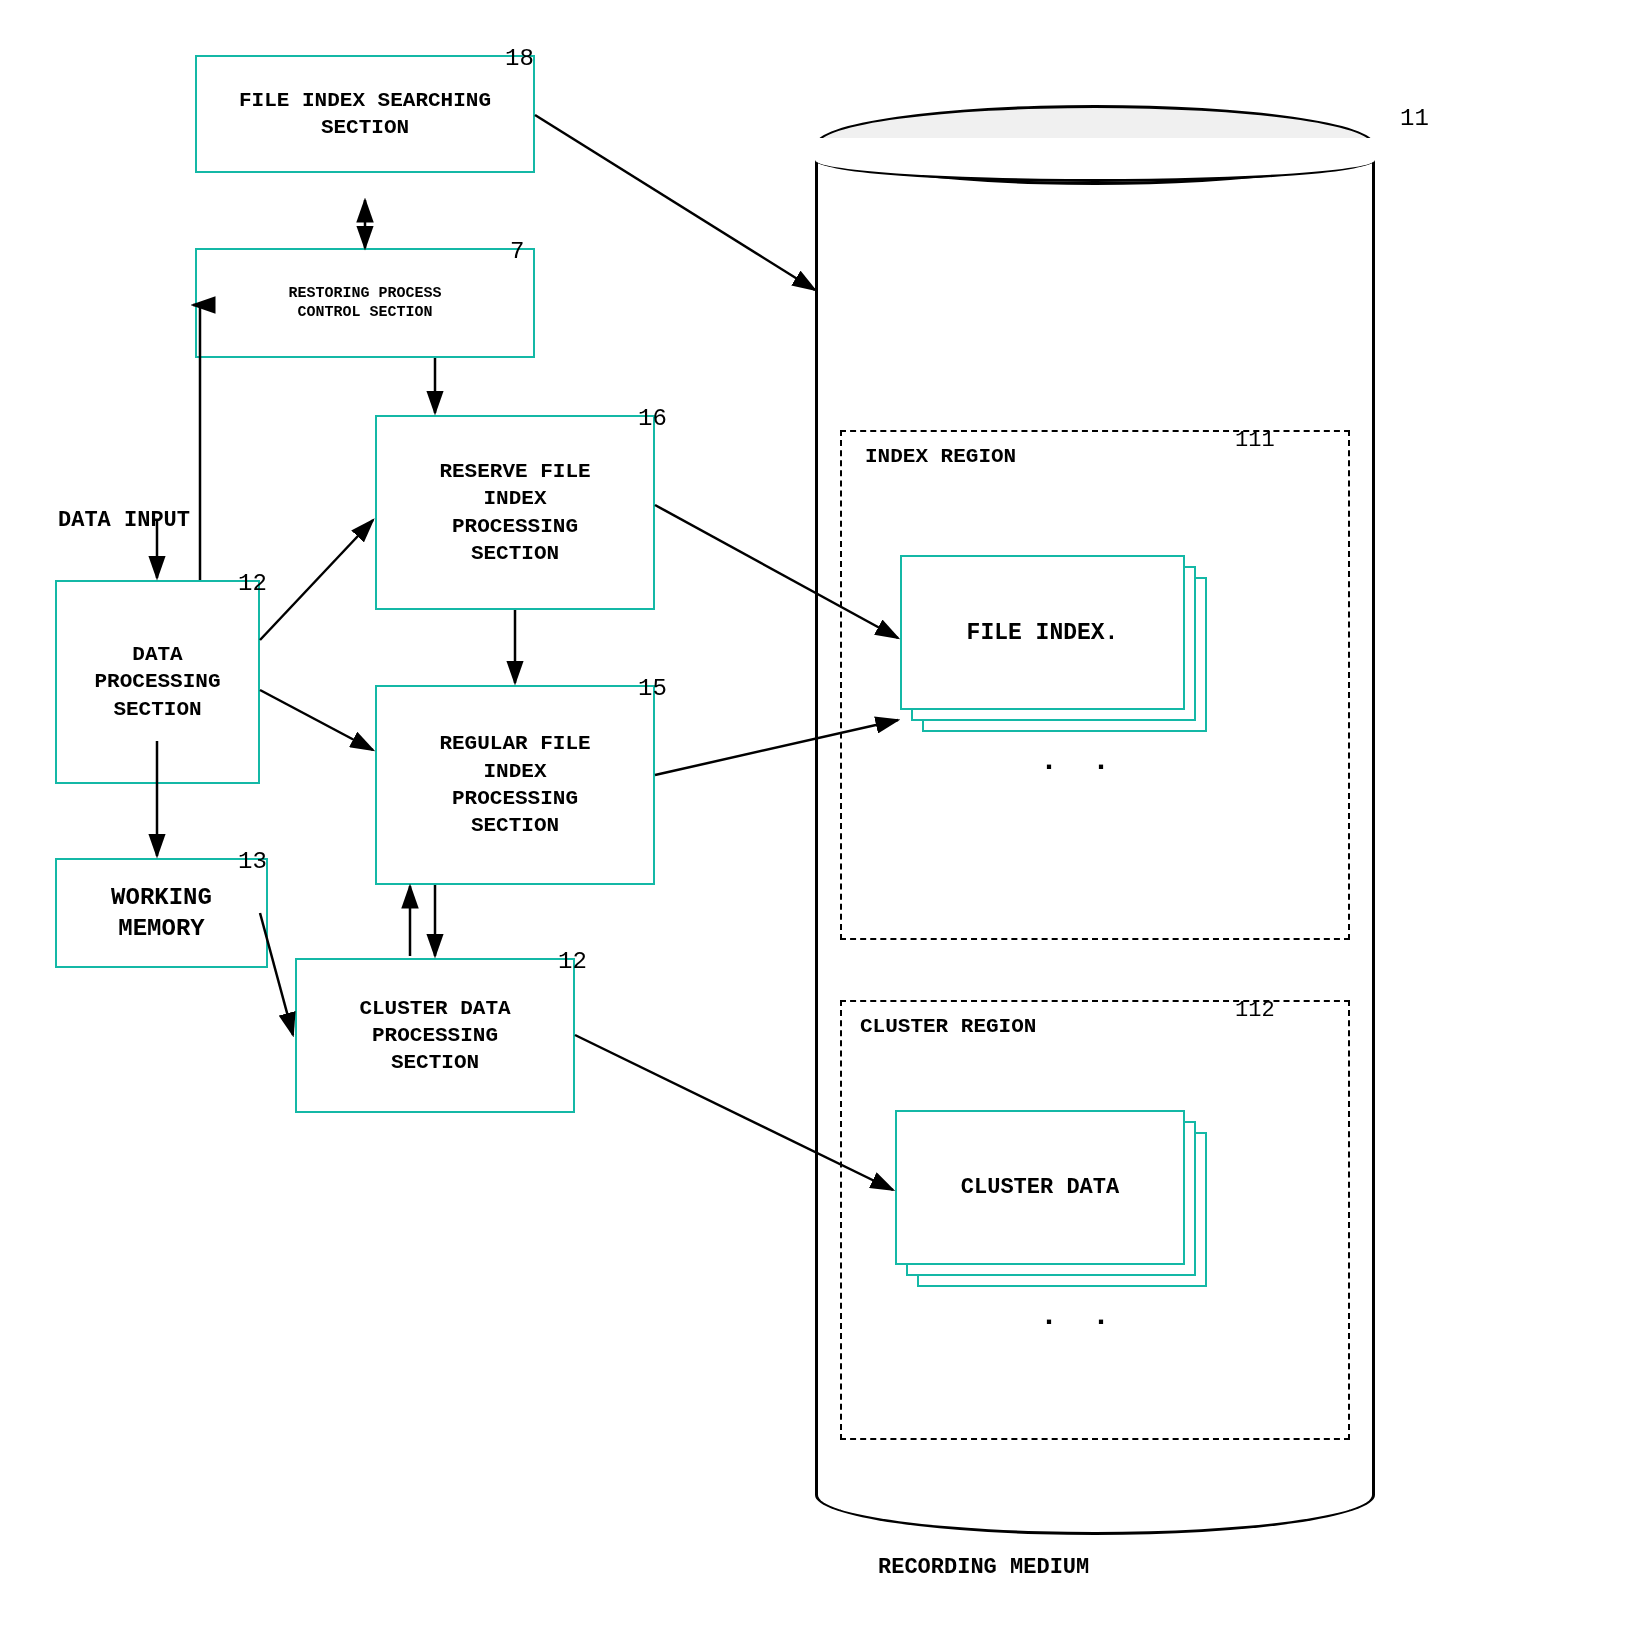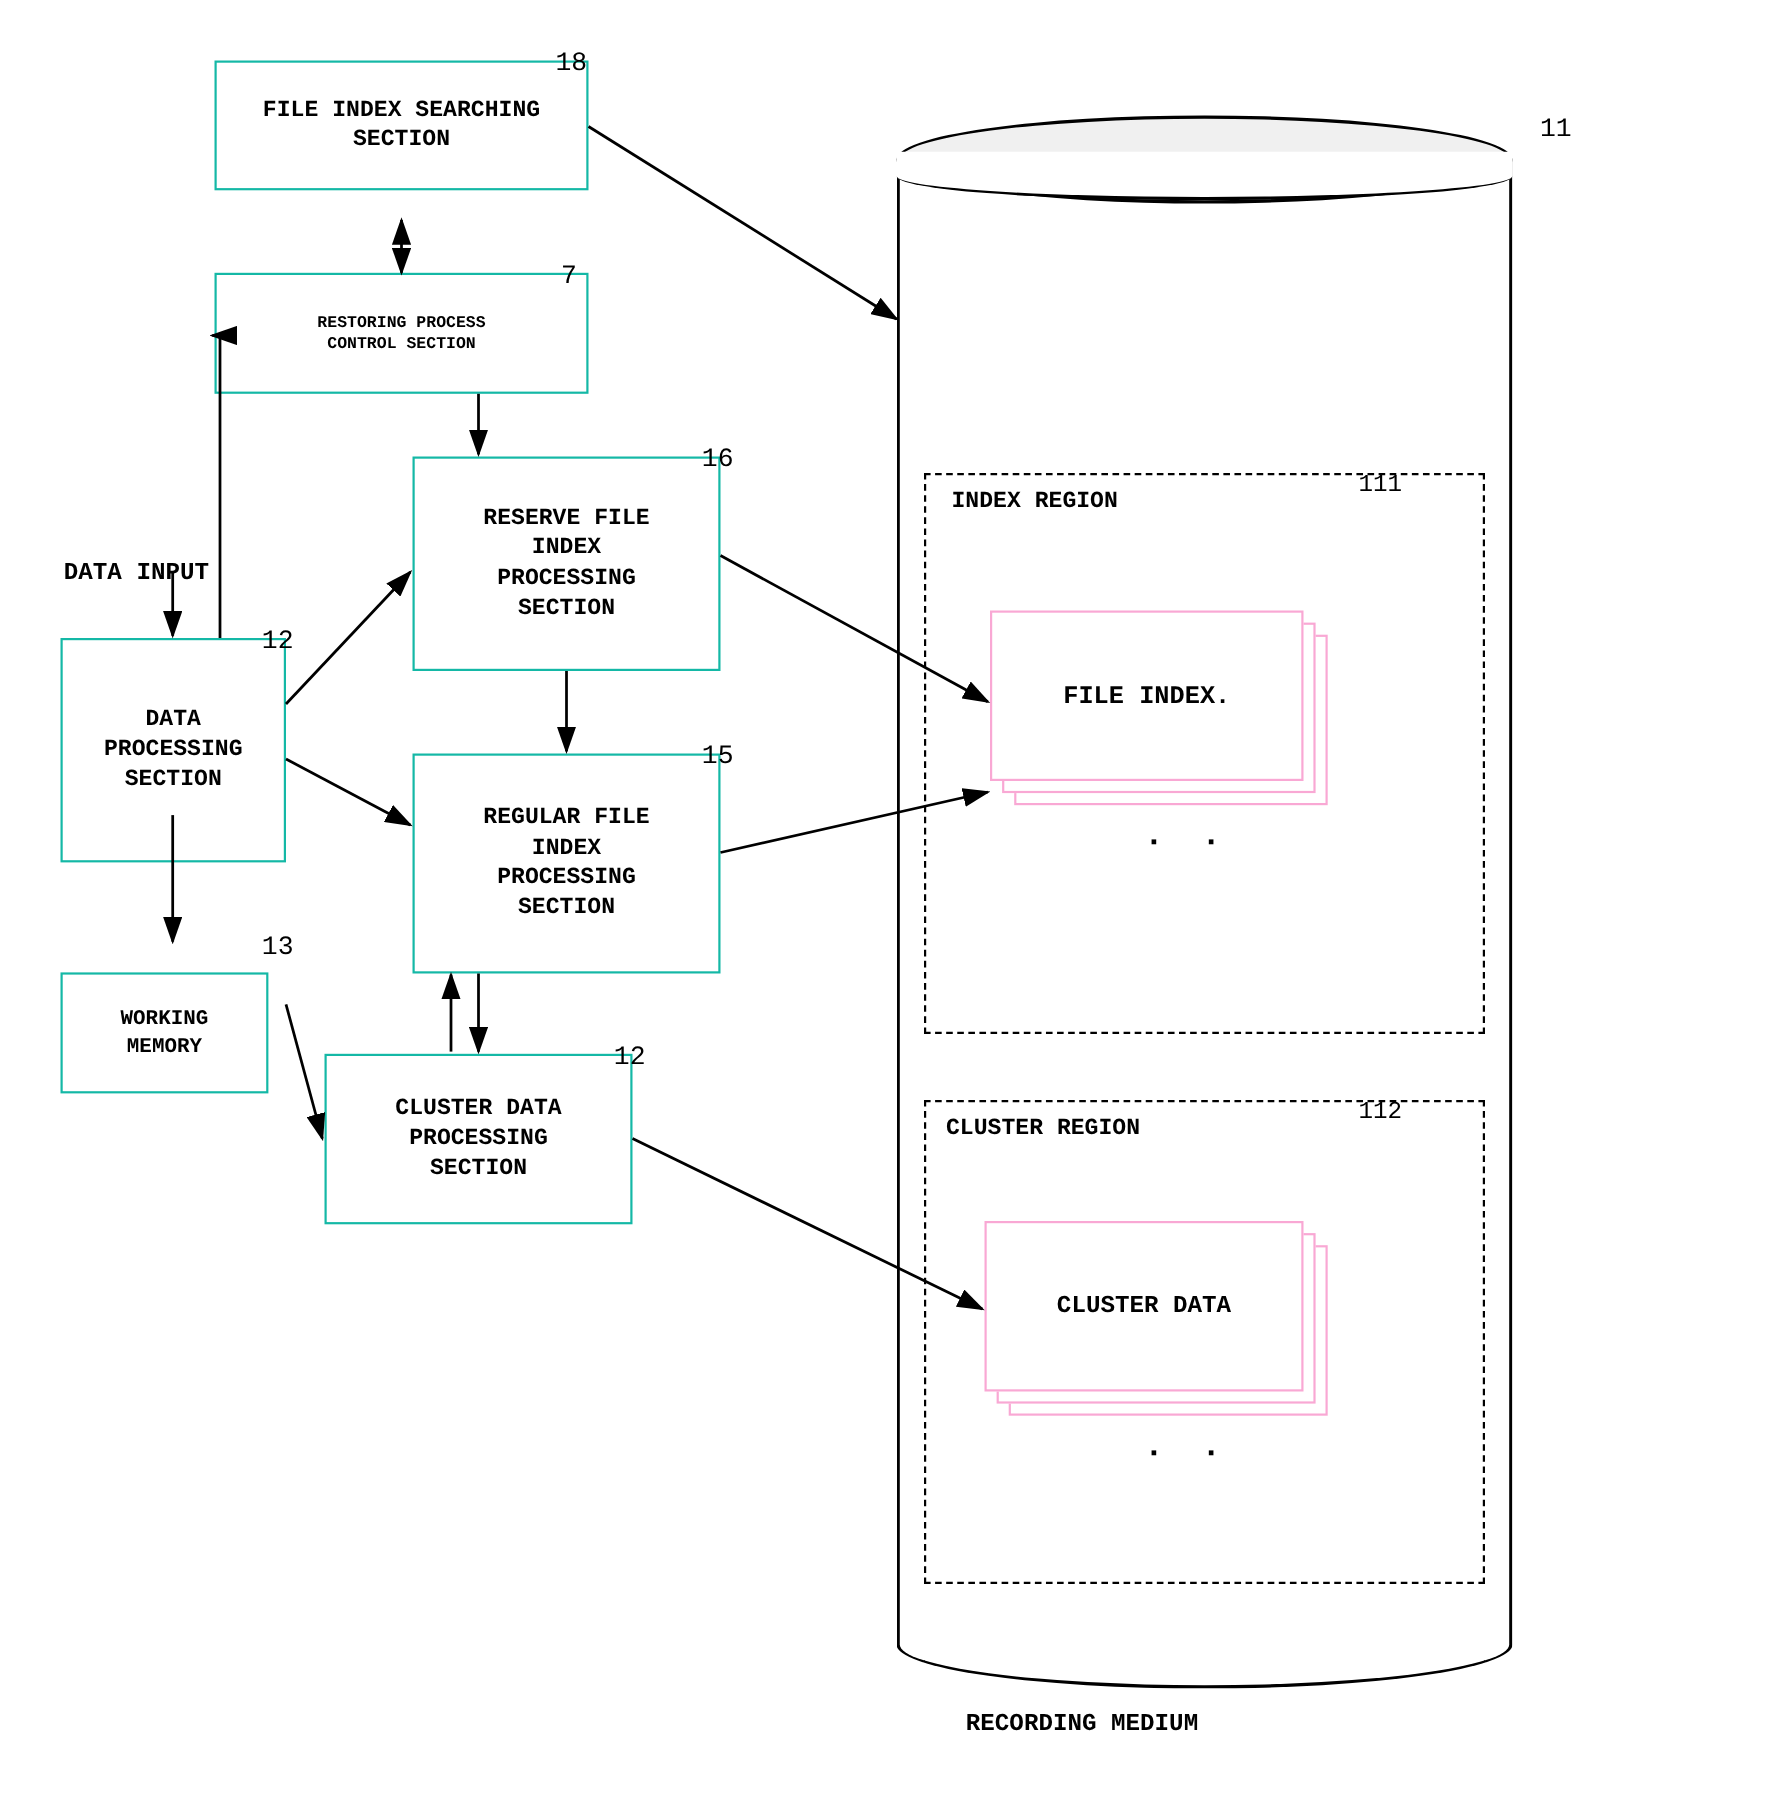--- a/index.html
+++ b/index.html
@@ -35,21 +35,21 @@
       position: absolute;
       border: 2px dashed #000;
       background: transparent;
     }
     
     .card-stack {
       position: absolute;
     }
     .card {
       position: absolute;
-      border: 2px solid #f9a8d4;
+      border: 2px solid #14b8a6;
       background: #fff;
     }
     
     .label {
       position: absolute;
       font-size: 22px;
       font-weight: bold;
       font-family: 'Courier New', Courier, monospace;
       white-space: nowrap;
     }
@@ -169,21 +169,21 @@
   </div>
 
   <div class="number-label" style="left:238px; top:570px;">12</div>
 
   <div class="box" style="left:375px; top:685px; width:280px; height:200px; font-size:21px;">
     REGULAR FILE<br>INDEX<br>PROCESSING<br>SECTION
   </div>
 
   <div class="number-label" style="left:638px; top:675px;">15</div>
 
-  <div class="box" style="left:55px; top:884px; width:189px; height:110px; font-size:19px;">
+  <div class="box" style="left:55px; top:858px; width:213px; height:110px; font-size:24px;">
     WORKING<br>MEMORY
   </div>
 
   <div class="number-label" style="left:238px; top:848px;">13</div>
 
   <div class="box" style="left:295px; top:958px; width:280px; height:155px; font-size:21px;">
     CLUSTER DATA<br>PROCESSING<br>SECTION
   </div>
 
   <div class="number-label" style="left:558px; top:948px;">12</div>

